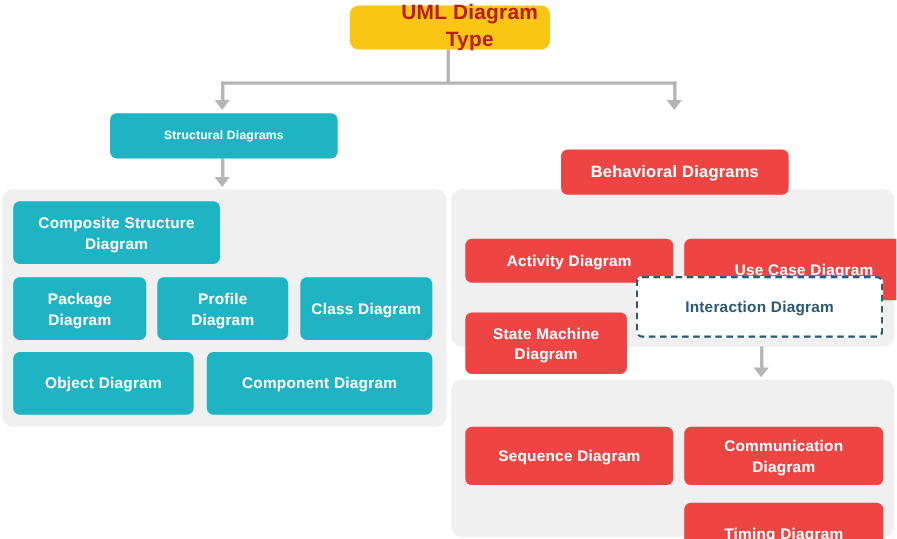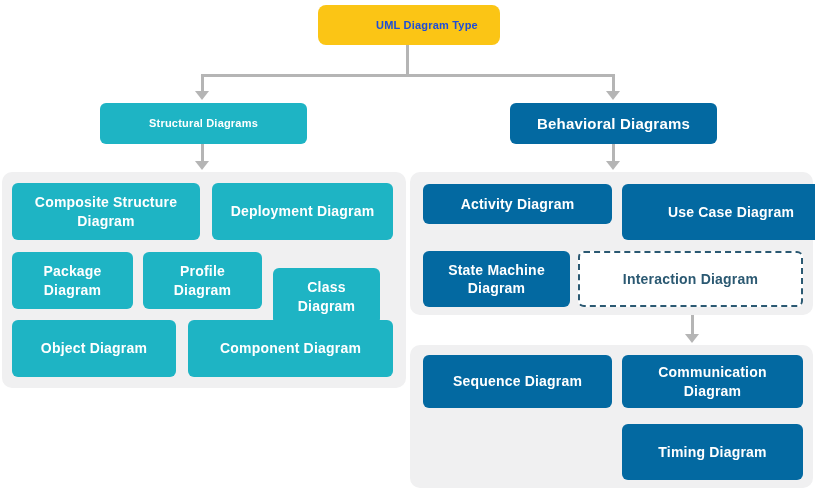--- a/index.html
+++ b/index.html
@@ -8,22 +8,22 @@
     font-family:"Liberation Sans", sans-serif;
   }
   .group{position:absolute;background:#F0F0F1;border-radius:10px;}
   .node{
     position:absolute;display:flex;align-items:center;justify-content:center;
     text-align:center;color:#ffffff;font-weight:bold;font-size:14px;
     border-radius:6px;line-height:1.3;padding:2px 8px;box-sizing:border-box;
     letter-spacing:.2px;
   }
   .teal{background:#1EB4C4;}
-  .dark{background:#0369a1;}
-  .root-node{background:#FBC515;color:#1d4ed8;font-size:11px;border-radius:8px;padding-left:44px;}
+  .dark{background:#ef4444;margin-top:33px;}
+  .root-node{background:#FBC515;color:#b91c1c;font-size:19px;border-radius:8px;padding-left:44px;}
   .dashed{background:#ffffff;border:2px dashed #2B5972;color:#2B5972;}
   .line{position:absolute;background:#B5B5B5;}
   .line.v{width:3px;}
   .line.h{height:3px;border-radius:2px;}
   .arrow{
     position:absolute;width:0;height:0;
     border-left:7px solid transparent;border-right:7px solid transparent;
     border-top:9px solid #B5B5B5;
   }
 </style>
@@ -53,24 +53,23 @@
   <div class="group" style="left:2px;top:172px;width:404px;height:216px"></div>
   <div class="group" style="left:410px;top:172px;width:403px;height:143px"></div>
   <div class="group" style="left:410px;top:345px;width:403px;height:143px"></div>
 
   <div class="node root-node" style="left:318px;top:5px;width:182px;height:40px">UML Diagram Type</div>
 
   <div class="node teal" style="left:100px;top:103px;width:207px;height:41px;font-size:11px">Structural Diagrams</div>
   <div class="node dark" style="left:510px;top:103px;width:207px;height:41px;font-size:15px">Behavioral Diagrams</div>
 
   <div class="node teal" style="left:12px;top:183px;width:188px;height:57px">Composite Structure Diagram</div>
-  <div class="node teal" style="left:212px;top:183px;width:181px;height:57px">Deployment Diagram</div>
   <div class="node teal" style="left:12px;top:252px;width:121px;height:57px">Package Diagram</div>
   <div class="node teal" style="left:143px;top:252px;width:119px;height:57px">Profile Diagram</div>
-  <div class="node teal" style="left:273px;top:268px;width:107px;height:57px">Class Diagram</div>
+  <div class="node teal" style="left:273px;top:252px;width:120px;height:57px">Class Diagram</div>
   <div class="node teal" style="left:12px;top:320px;width:164px;height:57px">Object Diagram</div>
   <div class="node teal" style="left:188px;top:320px;width:205px;height:57px">Component Diagram</div>
 
   <div class="node dark" style="left:423px;top:184px;width:189px;height:40px">Activity Diagram</div>
   <div class="node dark" style="left:622px;top:184px;width:218px;height:56px">Use Case Diagram</div>
   <div class="node dark" style="left:423px;top:251px;width:147px;height:56px">State Machine Diagram</div>
   <div class="node dashed" style="left:578px;top:251px;width:225px;height:56px">Interaction Diagram</div>
 
   <div class="node dark" style="left:423px;top:355px;width:189px;height:53px">Sequence Diagram</div>
   <div class="node dark" style="left:622px;top:355px;width:181px;height:53px">Communication Diagram</div>

